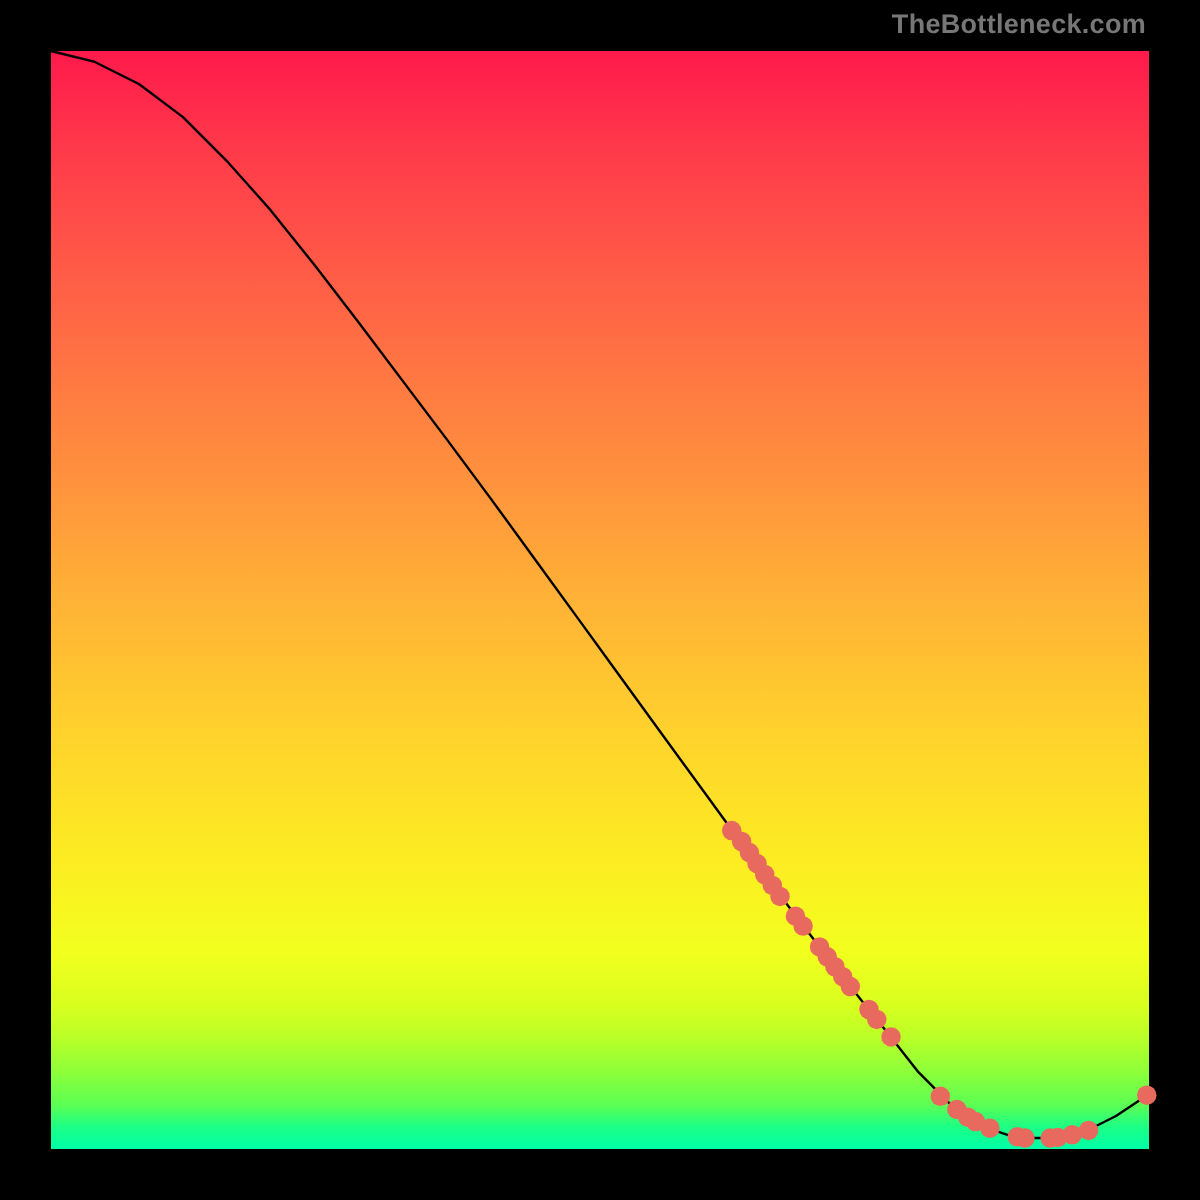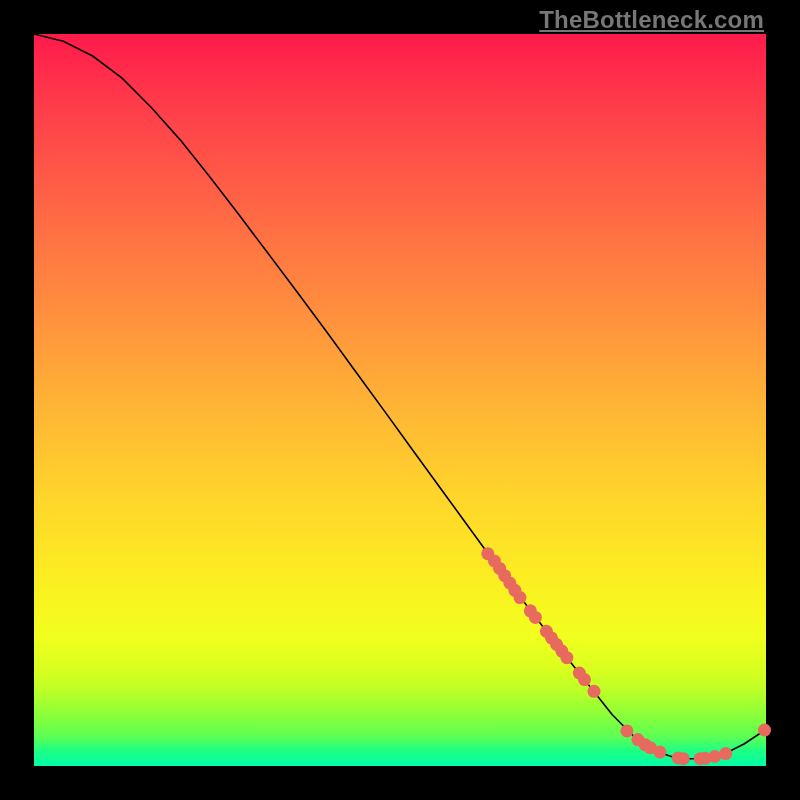--- a/index.html
+++ b/index.html
@@ -39,25 +39,24 @@
       #5cff54 96%,
       #1cff85 98%,
       #00ffa8 100%
     );
   }
   .watermark {
     position: absolute;
     top: 6px;
     right: 36px;
     color: #777;
-    font-size: 24px;
+    font-size: 18px;
     font-weight: 600;
     letter-spacing: 0.2px;
     user-select: none;
-    text-decoration: underline;
   }
   svg.curve {
     position: absolute;
     left: 0;
     top: 0;
     width: 732px;
     height: 732px;
     overflow: visible;
   }
   .line-path {

